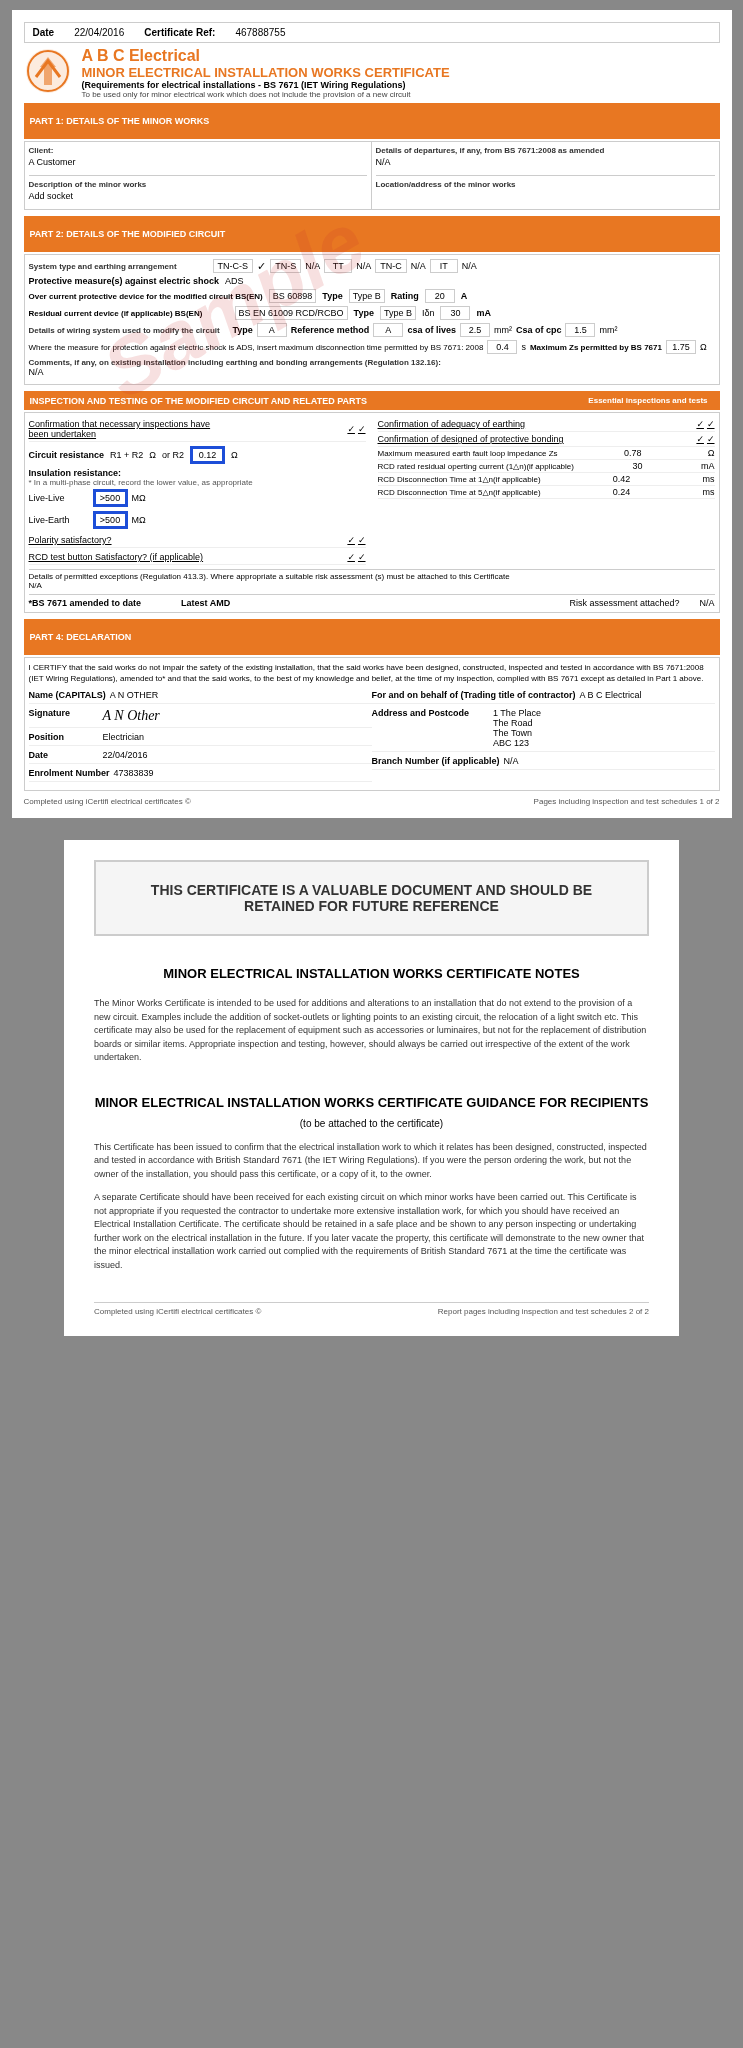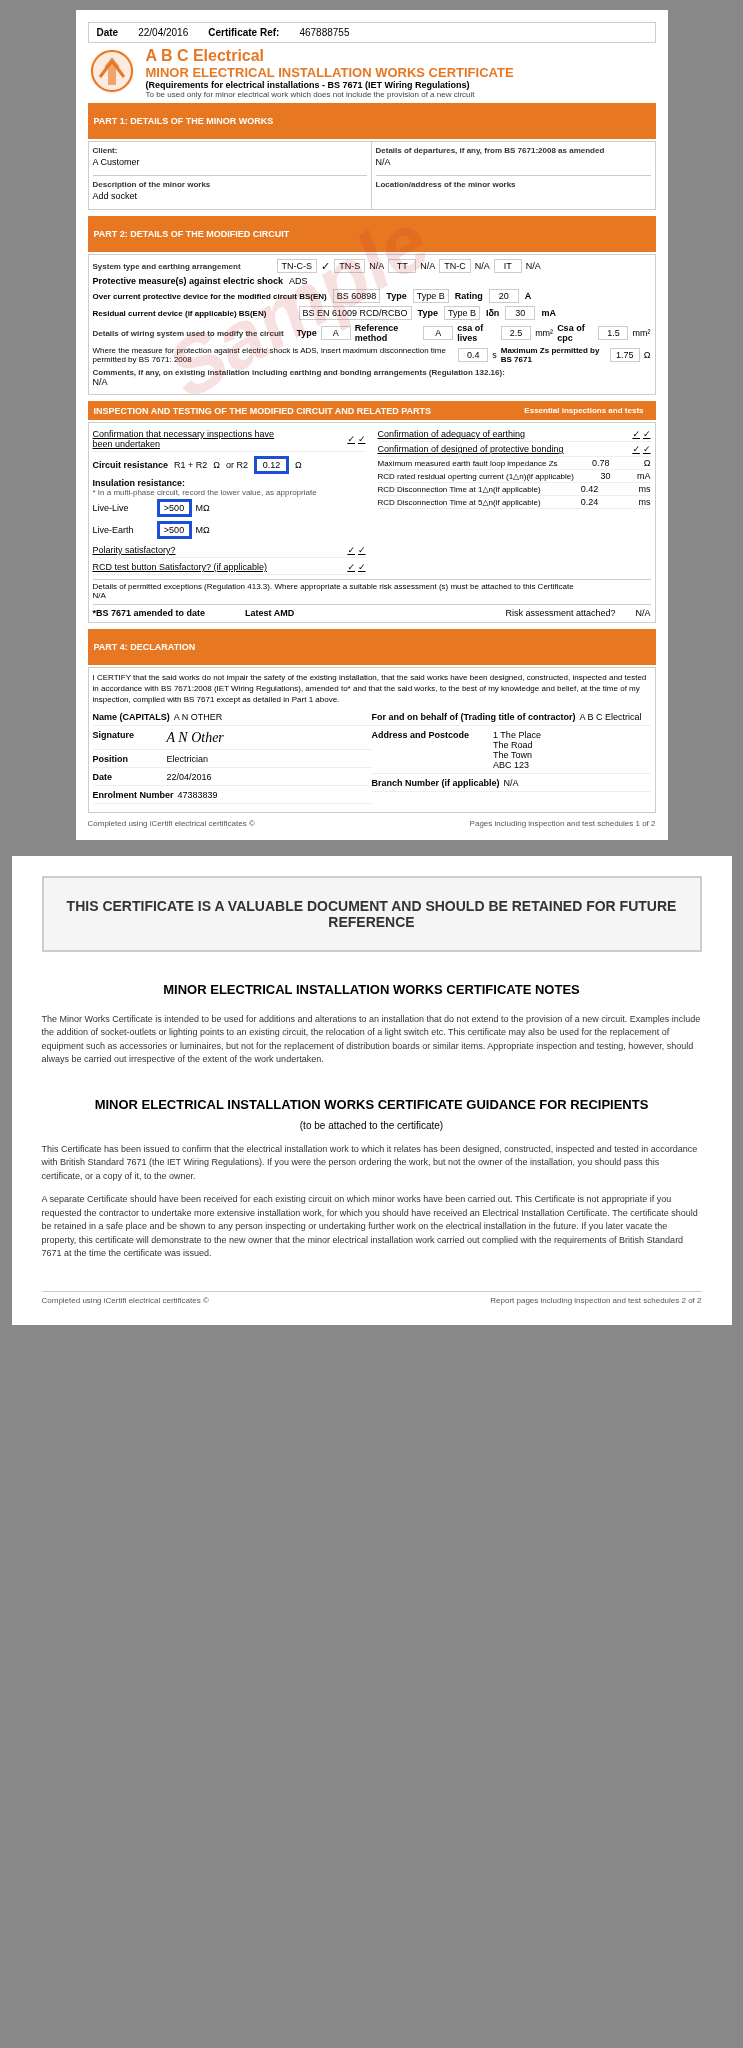--- a/index.html
+++ b/index.html
@@ -1,20 +1,20 @@
 <!DOCTYPE html>
 <html><head>
   <meta charset="utf-8">
   <style>
     * { box-sizing: border-box; margin: 0; padding: 0; }
     body { font-family: Arial, sans-serif; font-size: 10px; background: #888; width: 743px; }
 
     .page {
       background: #fff;
-      width: 592px;
+      width: 720px;
       margin: 10px auto;
       padding: 12px;
       position: relative;
     }
 
     
     .header-row {
       display: flex;
       justify-content: space-between;
       align-items: center;
@@ -215,22 +215,22 @@
       display: flex;
       justify-content: space-between;
       font-size: 8px;
       margin-top: 4px;
       color: #555;
     }
 
     
     .page2 {
       background: #fff;
-      width: 720px;
-      margin: 16px auto;
+      width: 615px;
+      margin: 22px auto;
       padding: 20px 30px;
       position: relative;
     }
 
     .valuable-box {
       border: 2px solid #ccc;
       background: #f5f5f5;
       text-align: center;
       padding: 20px;
       margin-bottom: 30px;
@@ -434,21 +434,21 @@
       <span style="font-weight:bold;">Rating</span>
       <span class="cell-box">20</span>
       <span style="font-weight:bold;">A</span>
     </div>
 
     <div class="row-flex">
       <span class="label" style="min-width:200px;font-size:8px;">Residual current device (if applicable) BS(EN)</span>
       <span class="cell-box">BS EN 61009 RCD/RCBO</span>
       <span style="font-weight:bold;">Type</span>
       <span class="cell-box">Type B</span>
-      <span style="font-weight:bold;">Iδn</span>
+      <span style="font-weight:normal;">Iδn</span>
       <span class="cell-box">30</span>
       <span style="font-weight:bold;">mA</span>
     </div>
 
     <div class="wiring-row">
       <span class="field-label" style="min-width:200px;font-size:8px;">Details of wiring system used to modify the circuit</span>
       <span style="font-weight:bold;">Type</span>
       <span class="cell-box">A</span>
       <span style="font-weight:bold;">Reference method</span>
       <span class="cell-box">A</span>

